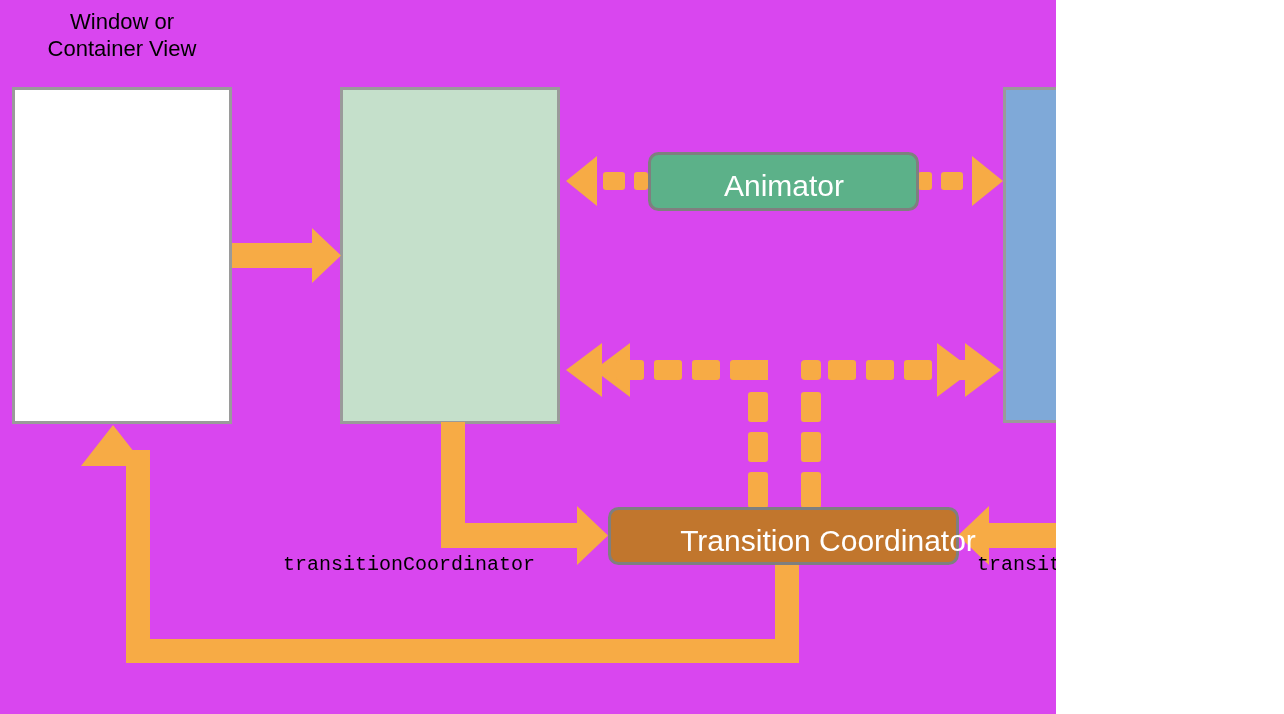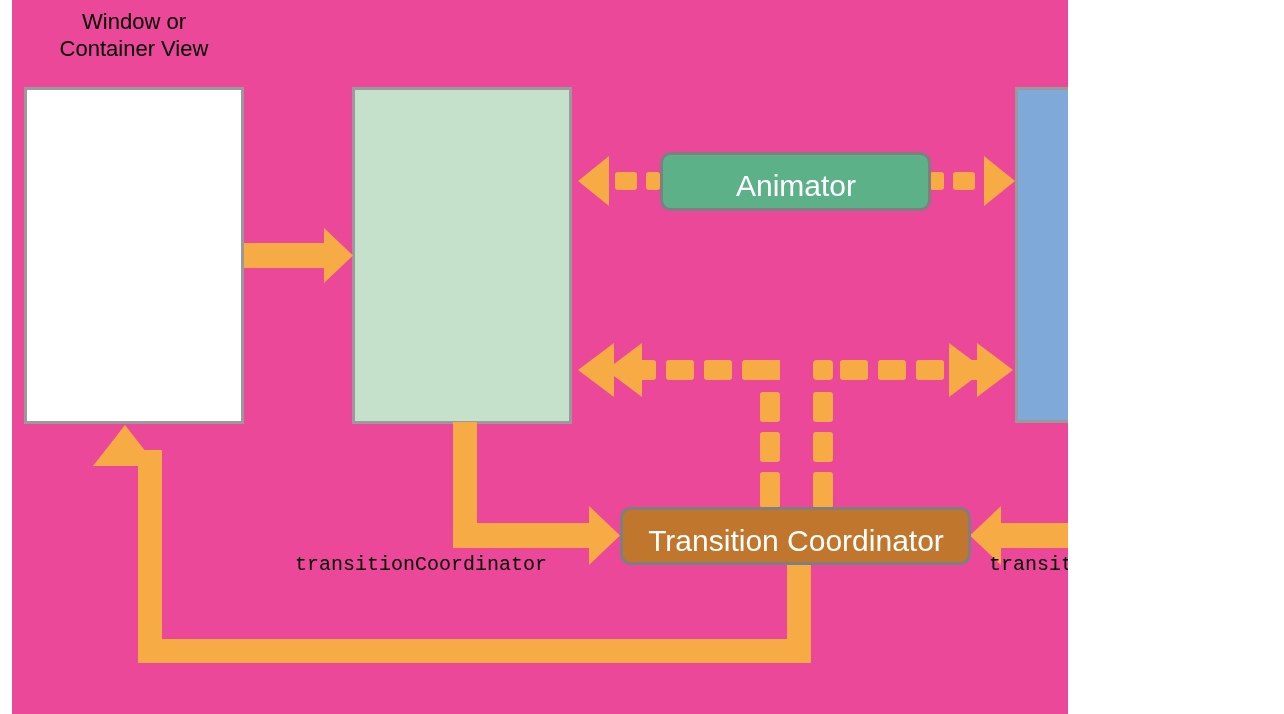--- a/index.html
+++ b/index.html
@@ -4,24 +4,23 @@
 <style>
   html, body {
     margin: 0;
     padding: 0;
     background: #ffffff;
   }
   #canvas {
     position: relative;
     width: 1056px;
     height: 714px;
-    background: #ec4899;
+    background: #d946ef;
     font-family: "Liberation Sans", sans-serif;
     overflow: hidden;
-    margin-left: 12px;
   }
   #svg-layer {
     position: absolute;
     left: 0;
     top: 0;
     width: 1284px;
     height: 714px;
   }
   .label-plain {
     position: absolute;
@@ -162,21 +161,21 @@
     <rect x="649.5" y="153.5" width="268" height="56" rx="9" ry="9" fill="#5cb189" stroke="#7f7f7f" stroke-width="3"></rect>
 
     <rect x="609.5" y="508.5" width="348" height="55" rx="9" ry="9" fill="#c1762d" stroke="#7f7f7f" stroke-width="3"></rect>
   </svg>
 
   <div class="label-plain" style="left:13px; top:8px; width:218px;">Window or
 Container View</div>
 
   <div class="node-label" style="left:649px; top:169px; width:270px;">Animator</div>
 
-  <div class="node-label" style="left:609px; top:524px; width:350px;">Transition Coordinator</div>
+  <div class="node-label" style="left:609px; top:524px; width:350px;padding-left:44px;">Transition Coordinator</div>
 
 
   <div class="label-mono" style="left:283px; top:553px;">transitionCoordinator</div>
 
   <div class="label-mono" style="left:977px; top:553px;">transitionCoordinator</div>
 
 
 </div>
 
 </body></html>

